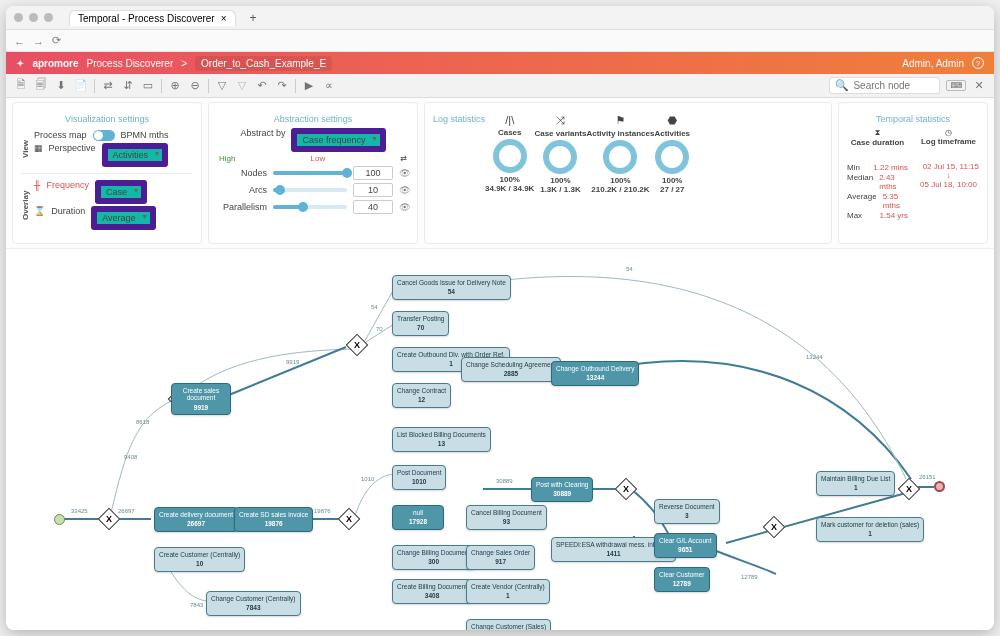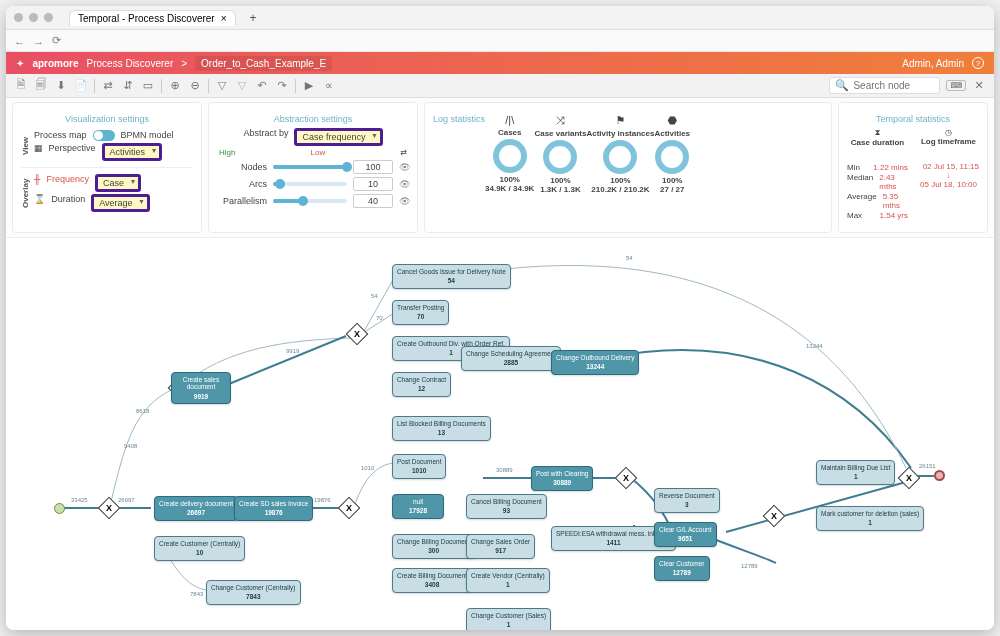--- a/index.html
+++ b/index.html
@@ -22,21 +22,21 @@
   .kb { border:1px solid #bbb; border-radius:2px; font-size:8px; padding:0 3px; }
 
   .settings { display:flex; gap:6px; padding:4px 6px; background:#fdfdfd; border-bottom:1px solid #eee; }
   .panel { background:#fff; border:1px solid #eaeaea; border-radius:4px; padding:11px 8px; font-size:9px; color:#444; }
   .panel h4 { text-align:center; font-weight:500; color:#6fb2c9; font-size:9px; margin-bottom:4px; }
   .side-label { writing-mode:vertical-rl; transform:rotate(180deg); font-size:8px; font-weight:600; color:#555; text-align:center; }
   .vis { display:flex; gap:4px; }
   .row { display:flex; align-items:flex-start; gap:6px; margin:2px 0; }
   .toggle { width:22px; height:11px; background:#5fb3d4; border-radius:10px; position:relative; }
   .toggle::after { content:""; position:absolute; width:9px; height:9px; background:#fff; border-radius:50%; top:1px; left:1px; }
-  .dd { border:3px solid #4c1d95; border-radius:3px; padding:1px 14px 1px 5px; position:relative; background:#fef9c3; }
+  .dd { border:6px solid #4c1d95; border-radius:3px; padding:1px 14px 1px 5px; position:relative; background:#14b8a6; }
   .dd::after { content:"▾"; position:absolute; right:3px; top:0; font-size:8px; color:#666; }
   .red { color:#d9534f; }
   .slider-row { display:flex; align-items:center; gap:6px; margin:3px 0; }
   .slider-row label { width:50px; text-align:right; }
   .slider { flex:1; height:4px; background:#d7e9f2; border-radius:2px; position:relative; }
   .slider .fill { position:absolute; height:100%; background:#5fb3d4; border-radius:2px; }
   .slider .knob { position:absolute; width:10px; height:10px; background:#5fb3d4; border-radius:50%; top:-3px; transform:translateX(-50%); }
   .valbox { width:40px; border:1px solid #ccc; text-align:center; border-radius:2px; padding:1px 0; }
   .eye { width:10px; font-size:9px; opacity:.7; }
   .hl { display:flex; justify-content:space-between; font-size:8px; padding:0 2px; }
@@ -132,21 +132,21 @@
   <div class="settings">
 
     <div class="panel" style="width:190px">
       <h4>Visualization settings</h4>
       <div class="vis">
         <div class="side-label">View</div>
         <div style="flex:1">
           <div class="row">
             <span>Process map</span>
             <div class="toggle"></div>
-            <span>BPMN model</span>
+            <span>BPMN mths</span>
           </div>
           <div class="row">
             <span>▦</span>
             <span>Perspective</span>
             <div class="dd">Activities</div>
           </div>
         </div>
       </div>
       <div style="border-top:1px solid #eee;margin:4px 0"></div>
       <div class="vis">

